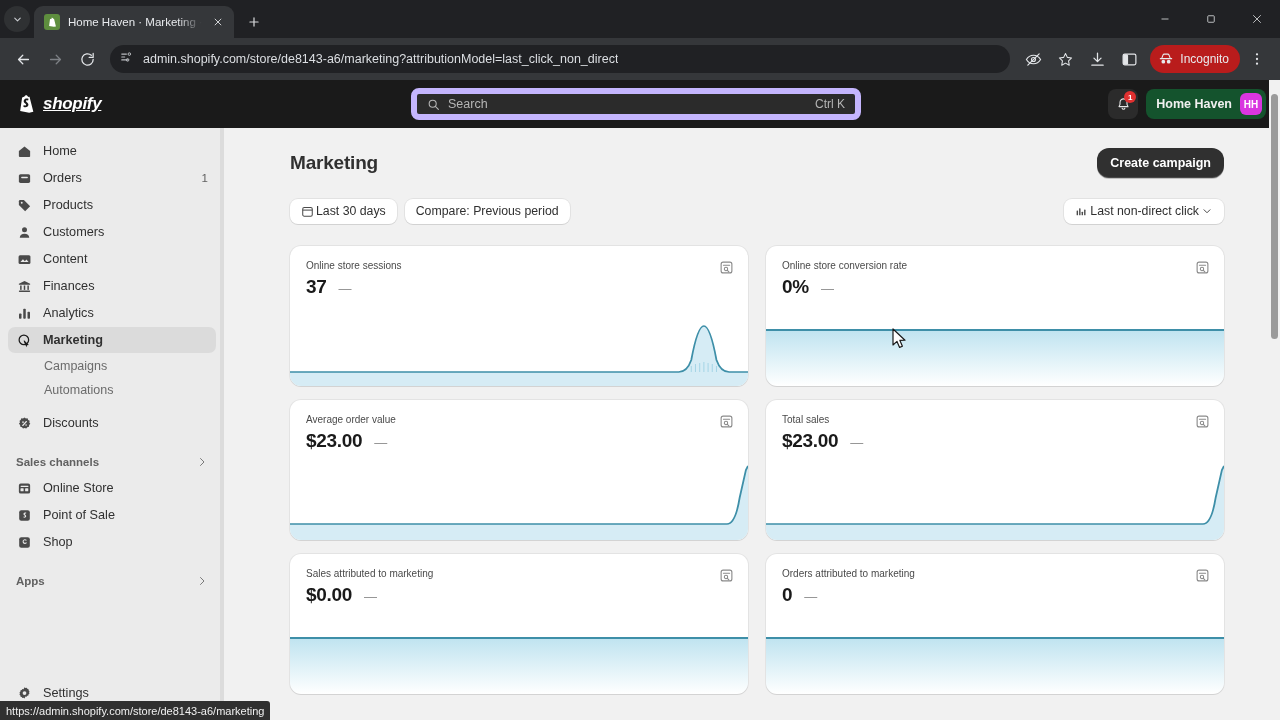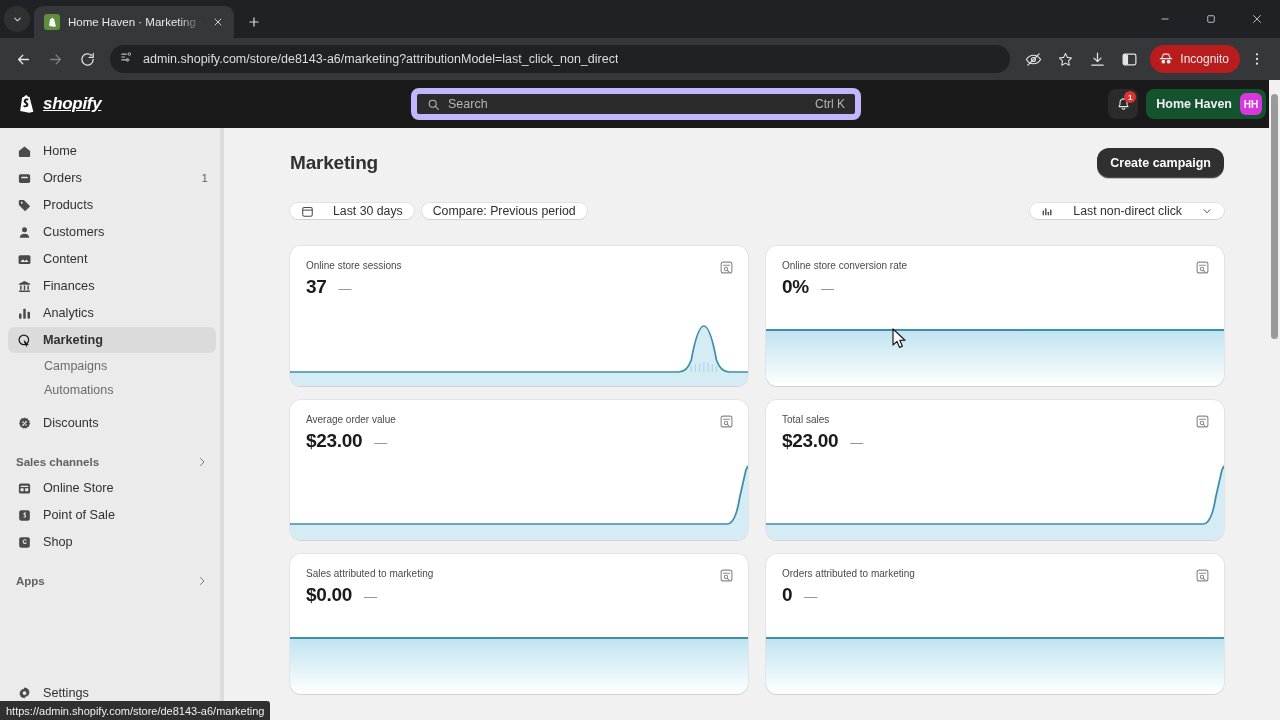--- a/index.html
+++ b/index.html
@@ -145,22 +145,22 @@
   .page-head { display: flex; align-items: center; justify-content: space-between; height: 34px; }
   .page-title { font-size: 19px; font-weight: 700; color: #303030; letter-spacing: -0.2px; }
   .btn-primary {
     background: #303030; color: #fff; font-size: 12.5px; font-weight: 600;
     border: none; border-radius: 12px; height: 30px; padding: 0 13px; cursor: pointer;
     box-shadow: 0 1px 0 rgba(0,0,0,.2), inset 0 -1px 0 rgba(255,255,255,.12);
   }
 
   .filters { display: flex; align-items: center; margin-top: 17px; height: 28px; gap: 8px; position: relative; }
   .pill {
-    height: 16px; background: #fff; border-radius: 8px; display: inline-flex; align-items: center;
-    gap: 19px; padding: 0 11px; font-size: 12.3px; color: #303030;
+    height: 25px; background: #fff; border-radius: 8px; display: inline-flex; align-items: center;
+    gap: 2px; padding: 0 11px; font-size: 12.3px; color: #303030;
     box-shadow: 0 1px 0 rgba(0,0,0,.07), 0 0 0 1px rgba(0,0,0,.06);
     cursor: pointer;
   }
   .pill.right { position: absolute; right: 0; }
 
   .cards { margin-top: 21px; display: grid; grid-template-columns: 1fr 1fr; gap: 14px 18px; }
   .card {
     background: #fff; border-radius: 11px; height: 140px; position: relative; overflow: hidden;
     box-shadow: 0 1px 0 rgba(0,0,0,.07), 0 0 0 1px rgba(0,0,0,.055);
   }

